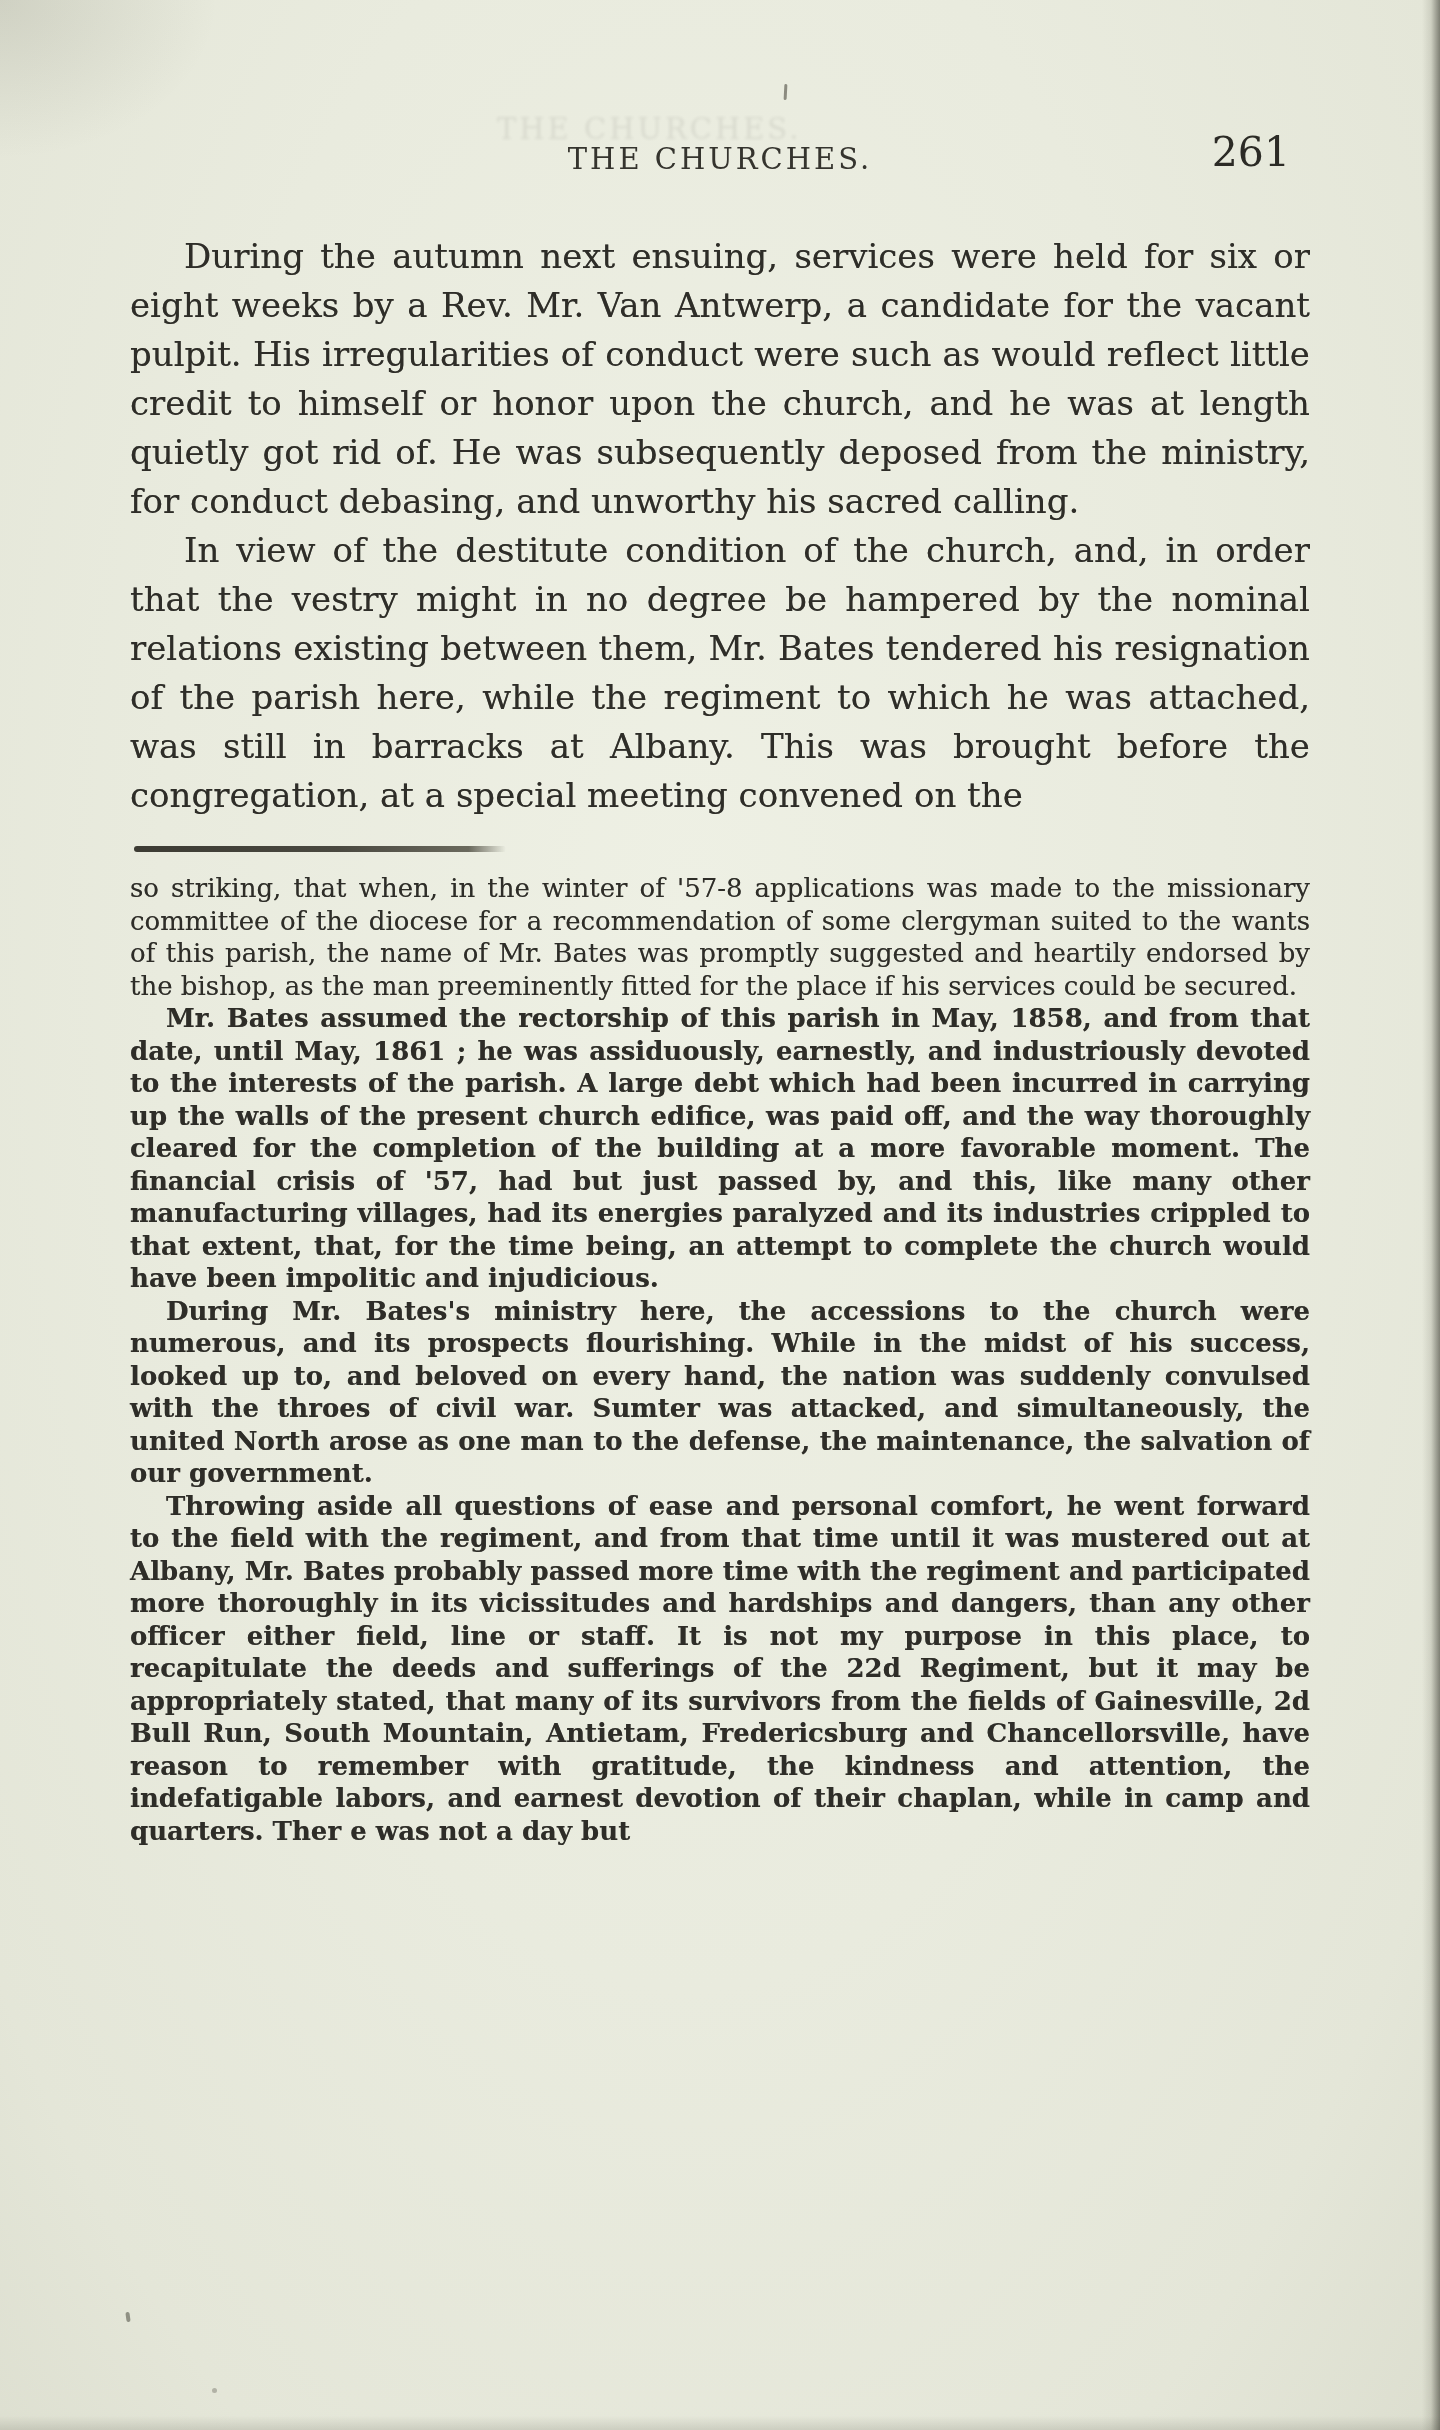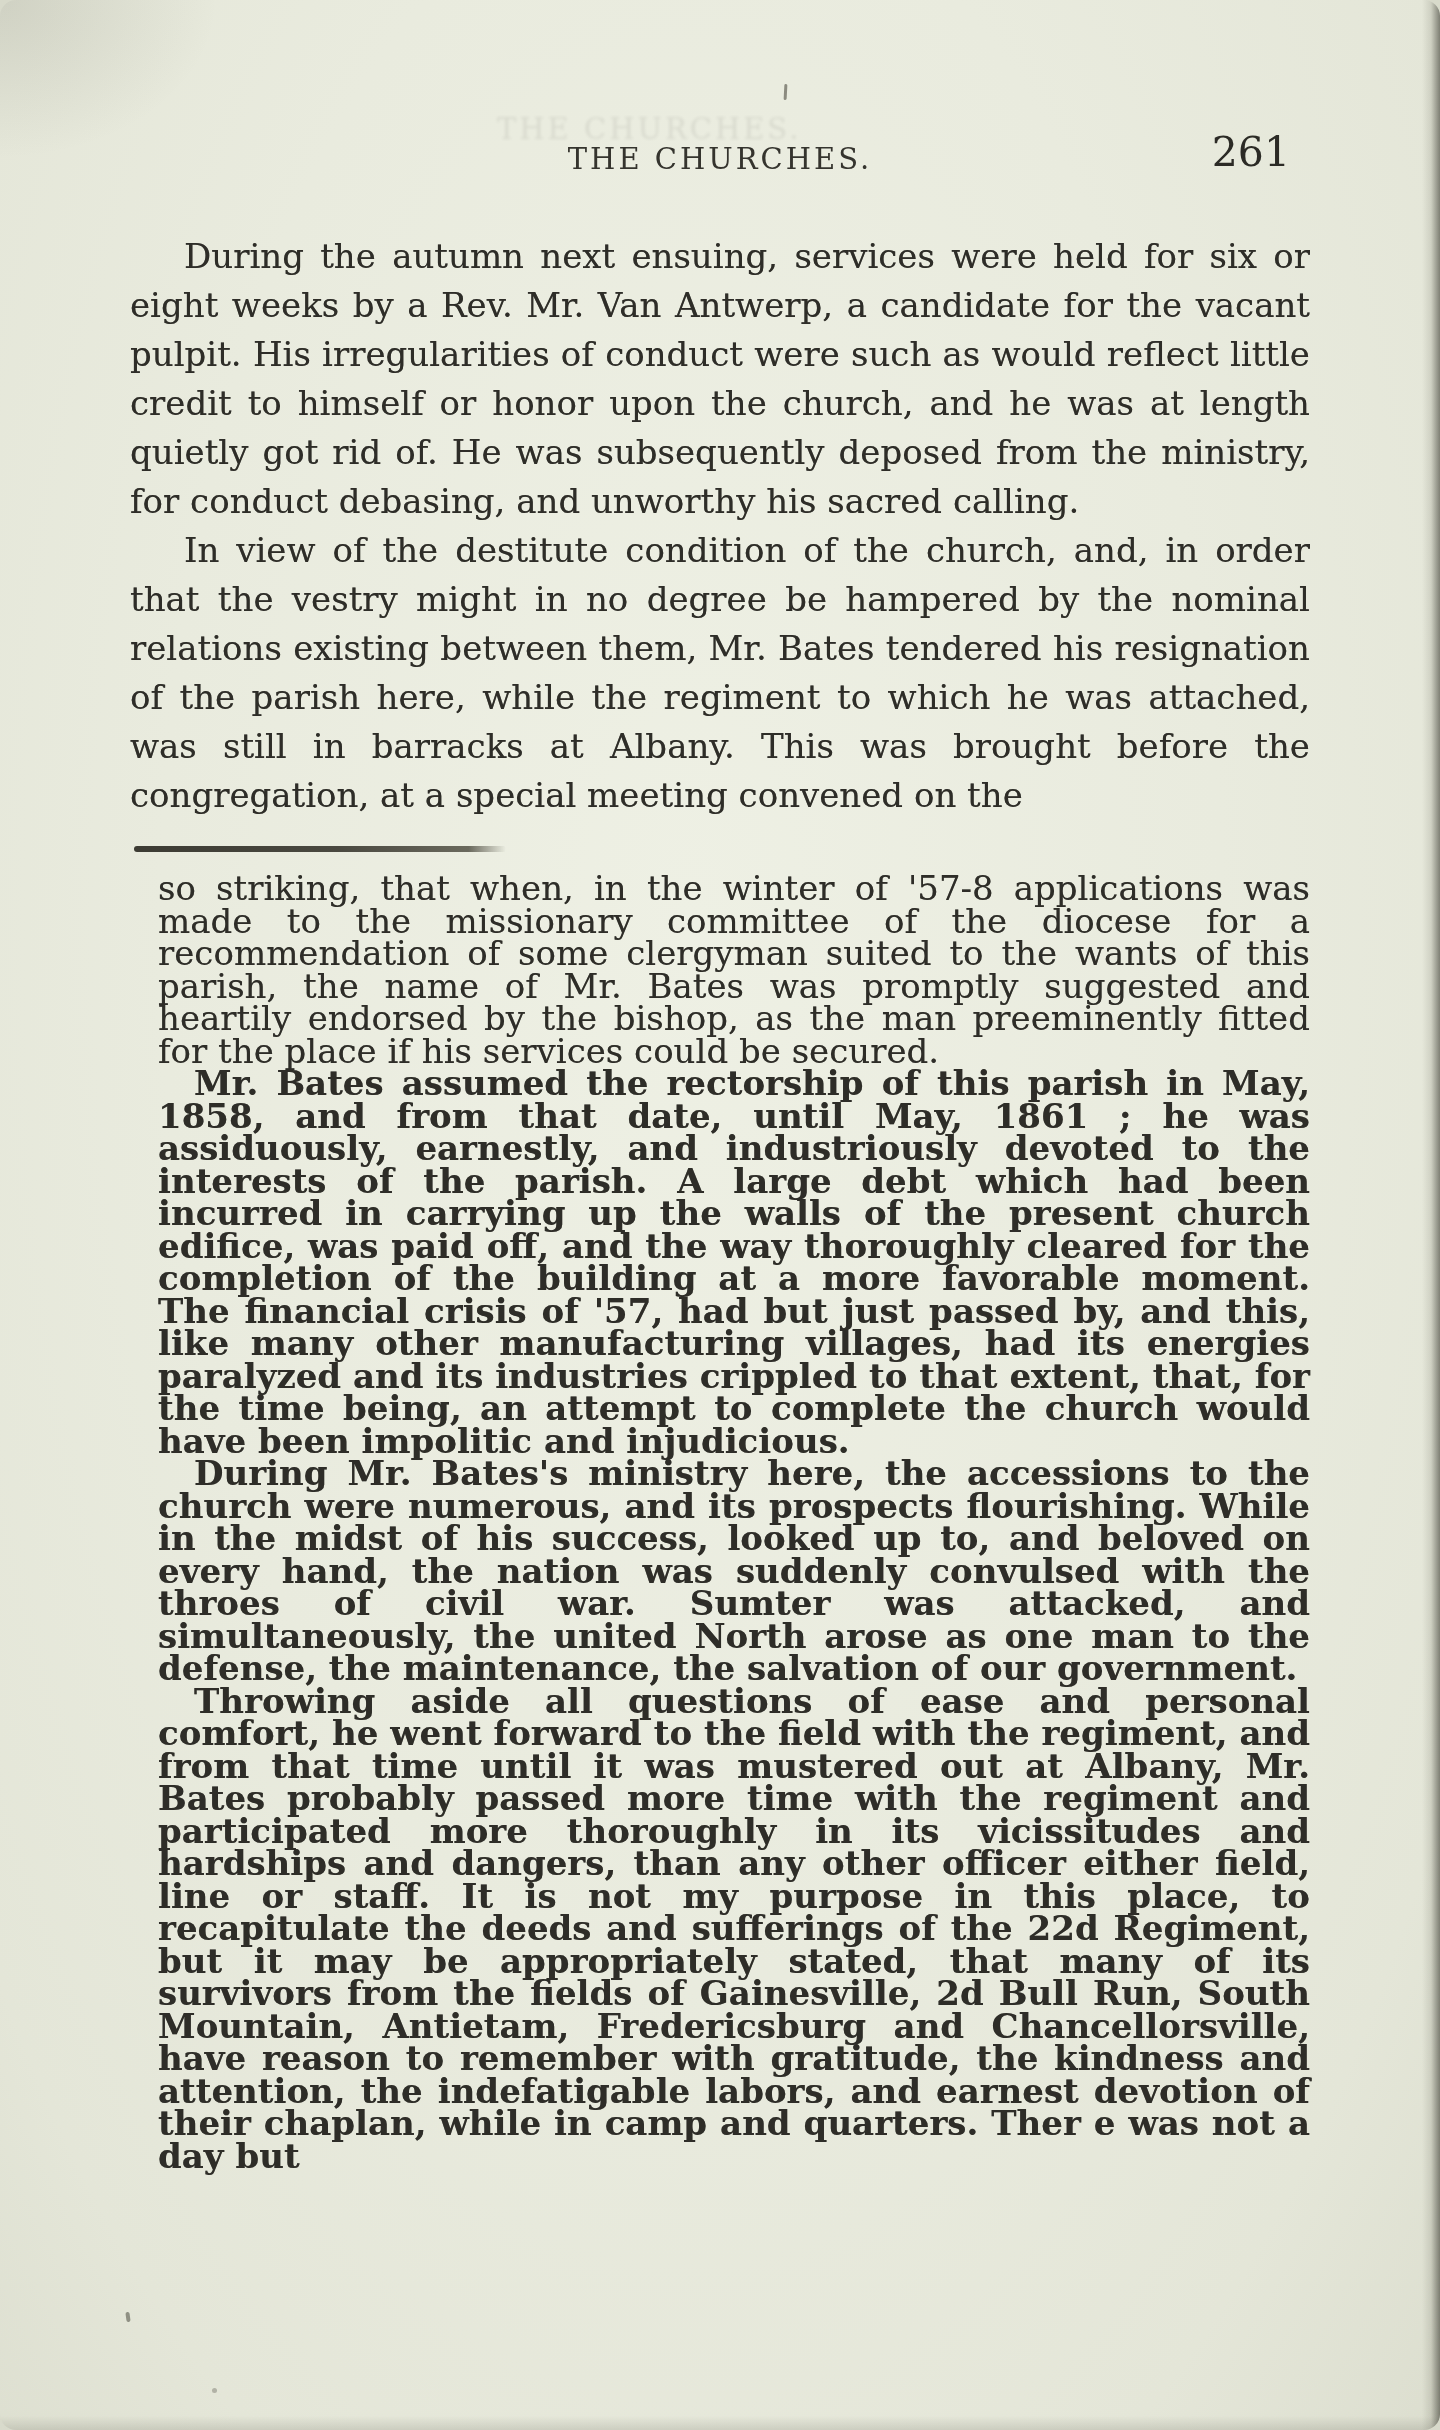--- a/index.html
+++ b/index.html
@@ -9,21 +9,20 @@
   }
   .scan {
     position: relative;
     width: 1440px;
     height: 2430px;
     margin: 0 auto;
     overflow: hidden;
     background: radial-gradient(ellipse at 48% 38%, #eef0e4 0%, #e9ebde 50%, #e4e6d8 82%, #dcdecf 100%);
     font-family: "DejaVu Serif", "Liberation Serif", serif;
     color: #2e2d28;
-    border-radius: 16px;
   }
   .page-inner {
     position: relative;
     padding: 138px 130px 0 130px;
   }
 
   
   .running-head {
     position: relative;
     height: 50px;
@@ -74,25 +73,24 @@
     margin: 26px 0 20px 4px;
     width: 372px;
     height: 6px;
     background: linear-gradient(to right, #3c3b33 0%, #4a4940 55%, #6a695d 90%, rgba(106,105,93,0) 100%);
     border-radius: 3px;
     filter: blur(0.7px);
   }
 
   
   .footnote {
-    font-size: 34px;
+    font-size: 26px;
     line-height: 32.5px;
     text-align: justify;
     text-shadow: 0 0 0.4px rgba(46,45,40,0.5);
-    margin-left: 28px;
   }
   .footnote p { margin: 0; }
   .footnote p.indent { text-indent: 36px; font-weight: bold; }
 
   
   .edge-right {
     position: absolute;
     top: 0; right: 0;
     width: 18px; height: 100%;
     background: linear-gradient(to right, rgba(70,70,56,0) 0%, rgba(70,70,56,0.14) 50%, rgba(42,42,33,0.55) 100%);

